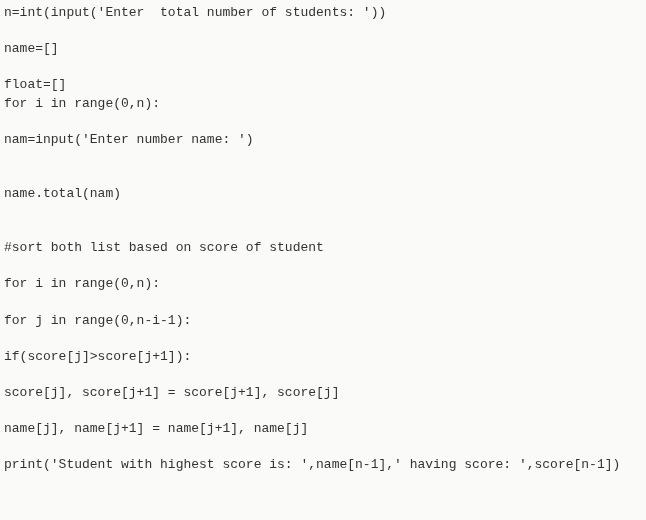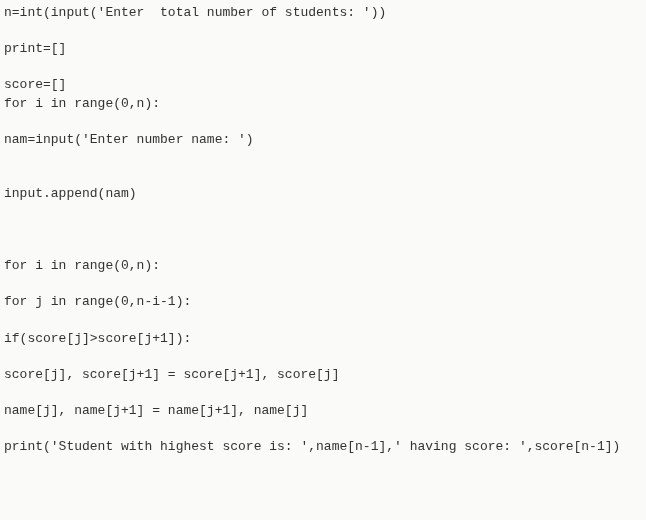--- a/index.html
+++ b/index.html
@@ -21,31 +21,32 @@
     .blank {
       height: 18px;
     }
   </style>
 </head>
 <body>
 
 <div>
   <div class="code-line">n=int(input('Enter  total number of students: '))</div>
   <div class="code-line blank"></div>
-  <div class="code-line">print=[]</div>
+  <div class="code-line">name=[]</div>
   <div class="code-line blank"></div>
-  <div class="code-line">score=[]</div>
+  <div class="code-line">float=[]</div>
   <div class="code-line">for i in range(0,n):</div>
   <div class="code-line blank"></div>
   <div class="code-line">nam=input('Enter number name: ')</div>
   <div class="code-line blank"></div>
   <div class="code-line blank"></div>
-  <div class="code-line">input.append(nam)</div>
+  <div class="code-line">name.total(nam)</div>
   <div class="code-line blank"></div>
   <div class="code-line blank"></div>
+  <div class="code-line">#sort both list based on score of student</div>
   <div class="code-line blank"></div>
   <div class="code-line">for i in range(0,n):</div>
   <div class="code-line blank"></div>
   <div class="code-line">for j in range(0,n-i-1):</div>
   <div class="code-line blank"></div>
   <div class="code-line">if(score[j]&gt;score[j+1]):</div>
   <div class="code-line blank"></div>
   <div class="code-line">score[j], score[j+1] = score[j+1], score[j]</div>
   <div class="code-line blank"></div>
   <div class="code-line">name[j], name[j+1] = name[j+1], name[j]</div>

